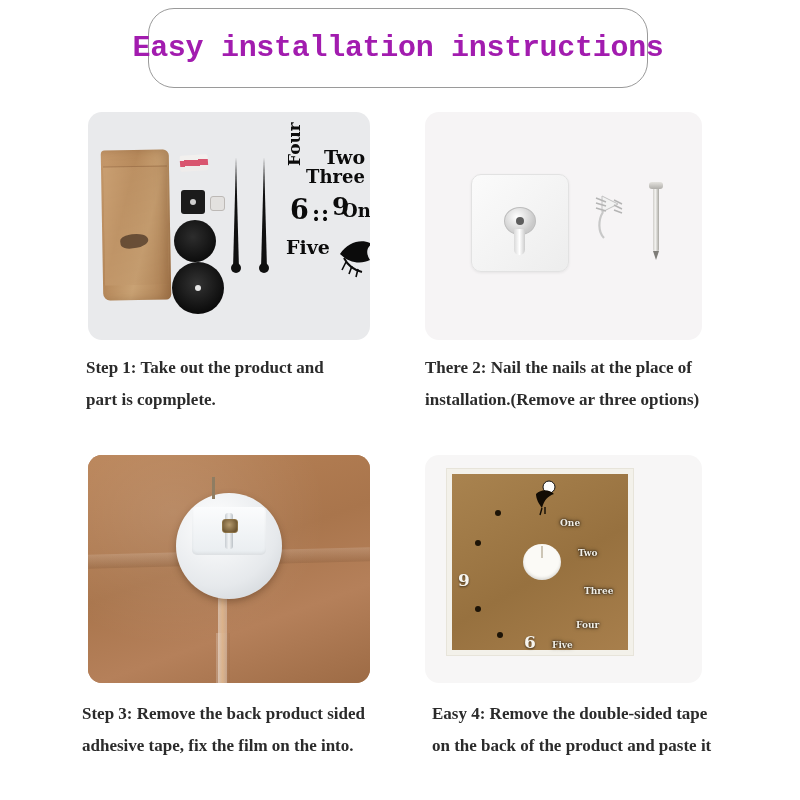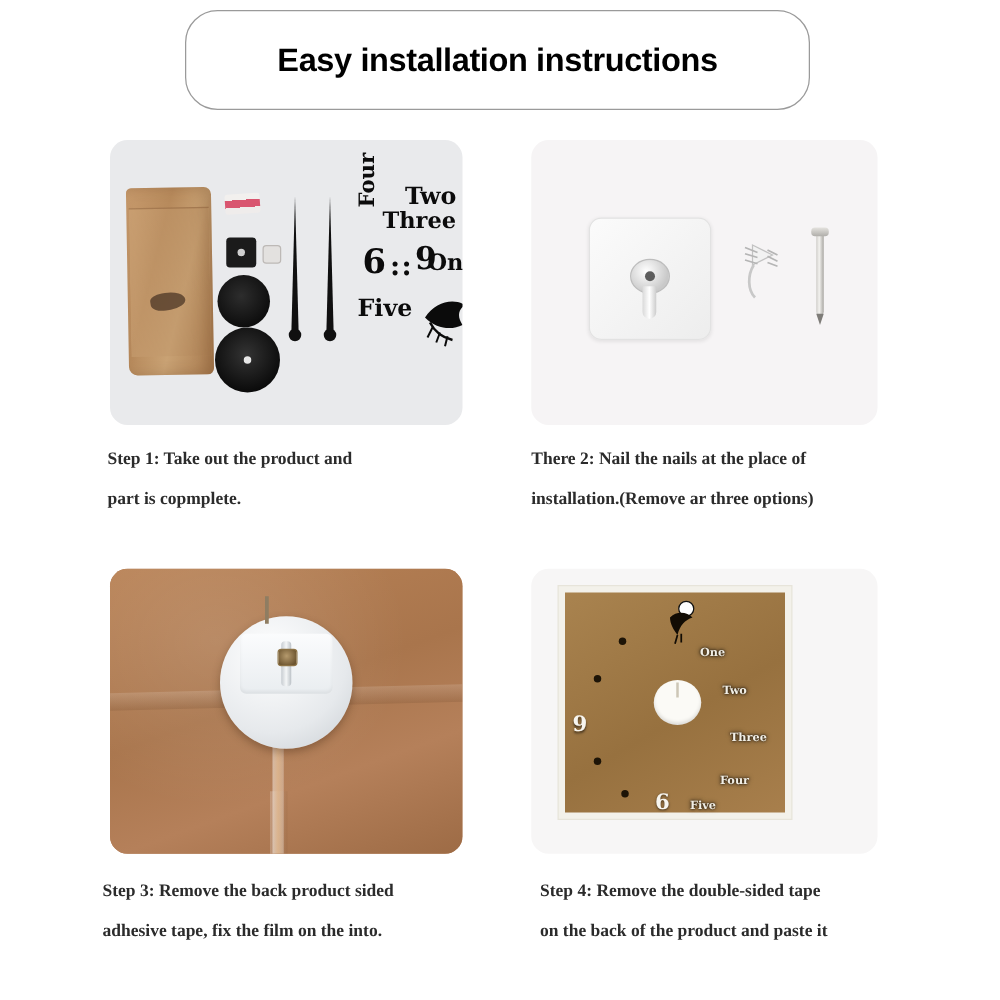--- a/index.html
+++ b/index.html
@@ -24,24 +24,24 @@
     height: 80px;
     border: 1.5px solid #9a9a9a;
     border-radius: 26px;
     box-sizing: border-box;
     display: flex;
     align-items: center;
     justify-content: center;
     background: #ffffff;
   }
   .title-text {
-    font-family: Liberation Sans, sans-serif;
-    font-size: 26px;
+    font-family: Liberation Mono, monospace;
+    font-size: 30px;
     font-weight: 600;
-    color: #000000;
+    color: #a21caf;
     letter-spacing: -0.3px;
     white-space: nowrap;
   }
 
   
   .panel {
     position: absolute;
     border-radius: 14px;
     overflow: hidden;
   }
@@ -335,21 +335,21 @@
     left: 78px; top: 6px;
     width: 30px; height: 36px;
     color: #120c04;
   }
 
   
   .caption {
     position: absolute;
     font-family: "Liberation Serif", serif;
     font-weight: 700;
-    font-size: 14px;
+    font-size: 17px;
     color: #2b2b2b;
     line-height: 32px;
   }
   .cap1 { left: 86px;  top: 352px; width: 300px; }
   .cap2 { left: 425px; top: 352px; width: 310px; }
   .cap3 { left: 82px;  top: 698px; width: 310px; }
   .cap4 { left: 432px; top: 698px; width: 350px; }
   .caption .line { display: block; white-space: nowrap; }
 </style>
 </head>
@@ -462,15 +462,15 @@
   <span class="line">There 2: Nail the nails at the place of</span>
   <span class="line">installation.(Remove ar three options)</span>
 </div>
 
 <div class="caption cap3">
   <span class="line">Step 3: Remove the back product sided</span>
   <span class="line">adhesive tape, fix the film on the into.</span>
 </div>
 
 <div class="caption cap4">
-  <span class="line">Step 4: Remove the double-sided tape</span>
+  <span class="line">Easy 4: Remove the double-sided tape</span>
   <span class="line">on the back of the product and paste it</span>
 </div>
 
 </body></html>

